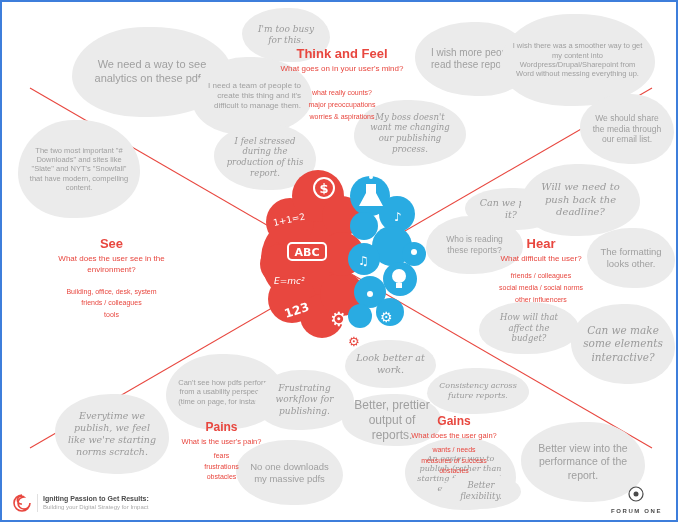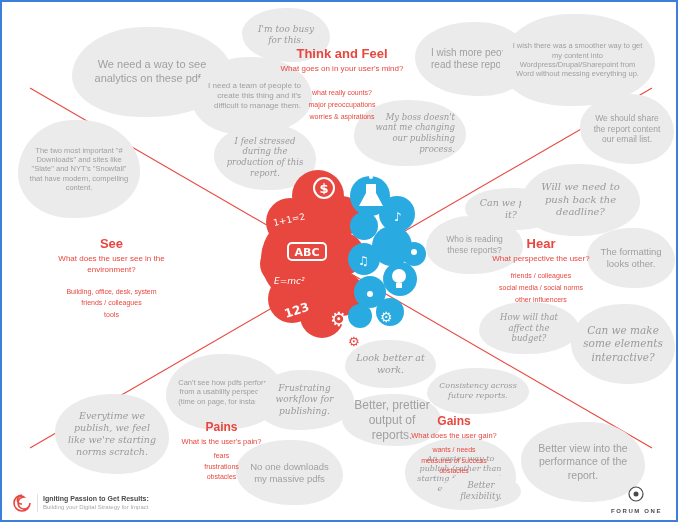--- a/index.html
+++ b/index.html
@@ -37,22 +37,22 @@
   <svg class="lines" width="678" height="522">
     <line x1="28" y1="86" x2="650" y2="446" stroke="#e8473f" stroke-width="1.1"></line>
     <line x1="650" y1="86" x2="28" y2="446" stroke="#e8473f" stroke-width="1.1"></line>
   </svg>
 
   <div class="cloud" style="left:70px;top:25px;width:160px;height:90px;font-size:11px;">We need a way to see analytics on these pdfs.</div>
   <div class="cloud alt script" style="left:240px;top:6px;width:88px;height:54px;font-size:9px;">I'm too busy for this.</div>
   <div class="cloud" style="left:190px;top:55px;width:120px;height:78px;font-size:8px;text-align:right;">I need a team of people to create this thing and it's difficult to manage them.</div>
   <div class="cloud alt" style="left:413px;top:20px;width:116px;height:74px;font-size:10px;">I wish more people read these reports.</div>
   <div class="cloud" style="left:498px;top:12px;width:155px;height:92px;font-size:7.5px;">I wish there was a smoother way to get my content into Wordpress/Drupal/Sharepoint from Word without messing everything up.</div>
-  <div class="cloud alt" style="left:578px;top:92px;width:94px;height:70px;font-size:8.5px;">We should share the report content our email list.</div>
-  <div class="cloud script" style="left:352px;top:98px;width:112px;height:66px;font-size:8.5px;text-align:right;">My boss doesn't want me changing our publishing process.</div>
+  <div class="cloud alt" style="left:578px;top:92px;width:94px;height:70px;font-size:8.5px;">We should share the media through our email list.</div>
+  <div class="cloud script" style="left:352px;top:98px;width:112px;height:66px;font-size:8.5px;">My boss doesn't want me changing our publishing process.</div>
   <div class="cloud alt script" style="left:212px;top:122px;width:102px;height:66px;font-size:8.5px;">I feel stressed during the production of this report.</div>
   <div class="cloud" style="left:16px;top:118px;width:122px;height:98px;font-size:7.5px;">The two most important "# Downloads" and sites like "Slate" and NYT's "Snowfall" that have modern, compelling content.</div>
   <div class="cloud alt script" style="left:463px;top:186px;width:92px;height:42px;font-size:9.5px;">Can we print it?</div>
   <div class="cloud" style="left:424px;top:214px;width:97px;height:58px;font-size:8.5px;">Who is reading these reports?</div>
   <div class="cloud script" style="left:519px;top:162px;width:119px;height:72px;font-size:10px;">Will we need to push back the deadline?</div>
   <div class="cloud alt" style="left:585px;top:226px;width:88px;height:60px;font-size:9.5px;">The formatting looks other.</div>
   <div class="cloud script" style="left:477px;top:300px;width:100px;height:52px;font-size:8.5px;">How will that affect the budget?</div>
   <div class="cloud alt script" style="left:569px;top:302px;width:104px;height:80px;font-size:10.5px;">Can we make some elements interactive?</div>
   <div class="cloud" style="left:164px;top:352px;width:118px;height:76px;font-size:7.5px;">Can't see how pdfs perform, from a usability perspective (time on page, for instance).</div>
   <div class="cloud alt script" style="left:53px;top:392px;width:114px;height:80px;font-size:9.5px;">Everytime we publish, we feel like we're starting norms scratch.</div>
@@ -76,21 +76,21 @@
   <div class="quad" style="left:42px;top:234px;width:135px;">
     <div class="title">See</div>
     <div class="subtitle">What does the user see in the environment?</div>
     <div class="details" style="margin-top:10px;">Building, office, desk, system
 friends / colleagues
 tools</div>
   </div>
 
   <div class="quad" style="left:478px;top:234px;width:122px;">
     <div class="title">Hear</div>
-    <div class="subtitle">What perspective the user?</div>
+    <div class="subtitle">What difficult the user?</div>
     <div class="details" style="margin-top:5px;">friends / colleagues
 social media / social norms
 other influencers</div>
   </div>
 
   <div class="quad" style="left:162px;top:418px;width:115px;">
     <div class="title" style="font-size:12px;">Pains</div>
     <div class="subtitle" style="font-size:7.5px;">What is the user's pain?</div>
     <div class="details" style="margin-top:4px;line-height:1.5;">fears
 frustrations

